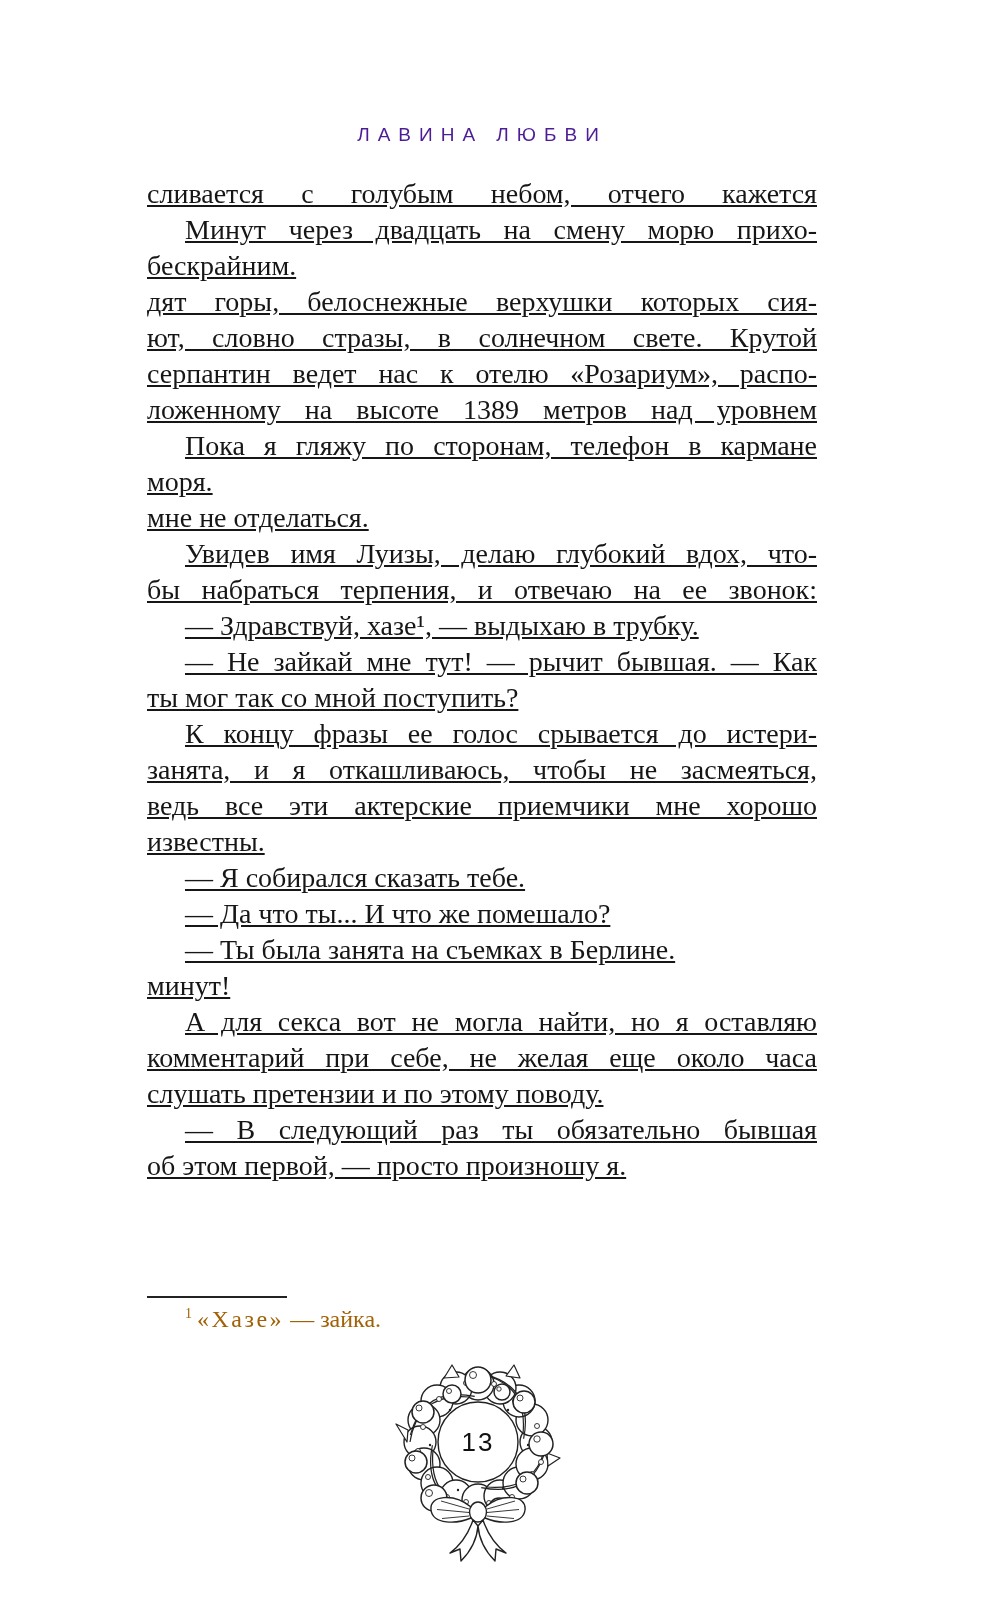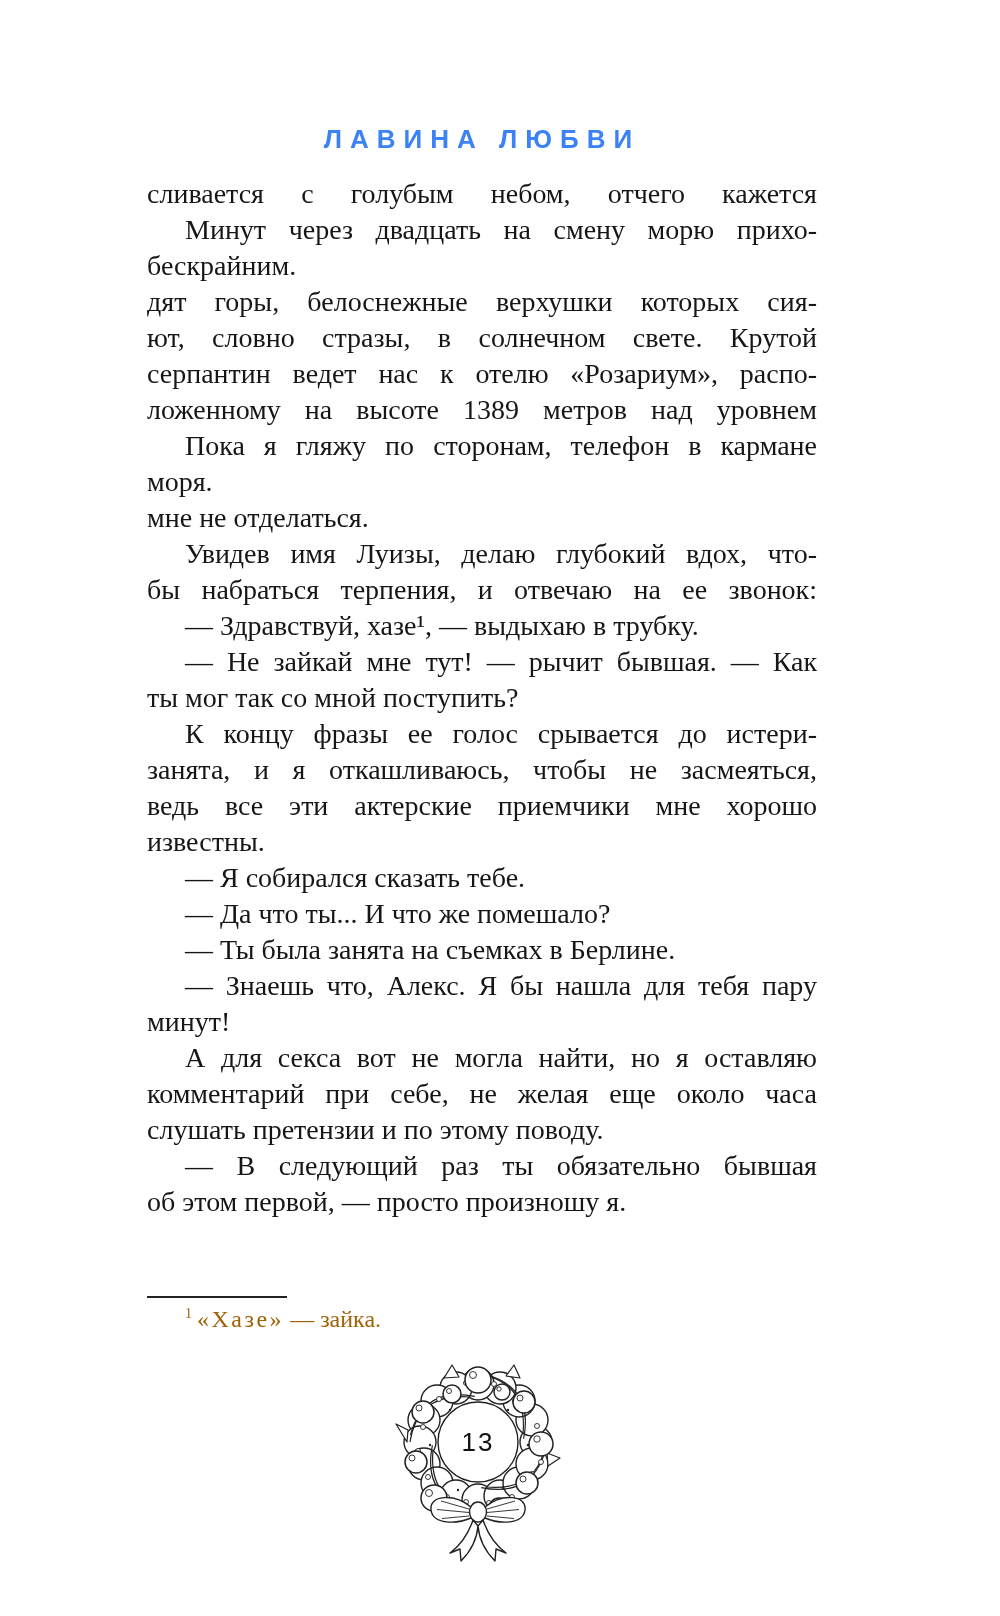--- a/index.html
+++ b/index.html
@@ -12,38 +12,39 @@
     color: #161616;
     overflow: hidden;
   }
   .running-title {
     position: absolute;
     top: 124px;
     left: 147px;
     width: 670px;
     text-align: center;
     font-family: "Liberation Sans", sans-serif;
-    font-size: 26px;
-    font-weight: 700;
+    font-size: 19px;
+    font-weight: 400;
     letter-spacing: 8px;
-    color: #3b82f6;
+    color: #4c1d95;
     white-space: nowrap;
   }
   .body-text {
     position: absolute;
     top: 176px;
     left: 147px;
     width: 670px;
     font-size: 28px;
   }
   .line {
     line-height: 36px;
     height: 36px;
     white-space: nowrap;
     text-align: left;
+    text-decoration: underline;
   }
   .line.justify {
     text-align: justify;
     text-align-last: justify;
     text-justify: inter-word;
   }
   .line.indent { padding-left: 38px; }
   .footnote-rule {
     position: absolute;
     top: 1296px;
@@ -112,21 +113,20 @@
       <div class="line indent">— Здравствуй, хазе¹, — выдыхаю в трубку.</div>
       <div class="line indent justify">— Не зайкай мне тут! — рычит бывшая. — Как</div>
       <div class="line">ты мог так со мной поступить?</div>
       <div class="line indent justify">К концу фразы ее голос срывается до истери-</div>
       <div class="line justify">занята, и я откашливаюсь, чтобы не засмеяться,</div>
       <div class="line justify">ведь все эти актерские приемчики мне хорошо</div>
       <div class="line">известны.</div>
       <div class="line indent">— Я собирался сказать тебе.</div>
       <div class="line indent">— Да что ты... И что же помешало?</div>
       <div class="line indent">— Ты была занята на съемках в Берлине.</div>
-      <div class="line indent justify">— Знаешь что, Алекс. Я бы нашла для тебя пару</div>
       <div class="line">минут!</div>
       <div class="line indent justify">А для секса вот не могла найти, но я оставляю</div>
       <div class="line justify">комментарий при себе, не желая еще около часа</div>
       <div class="line">слушать претензии и по этому поводу.</div>
       <div class="line indent justify">— В следующий раз ты обязательно бывшая</div>
       <div class="line">об этом первой, — просто произношу я.</div>
     </div>
 
   <div class="footnote-rule"></div>
 

